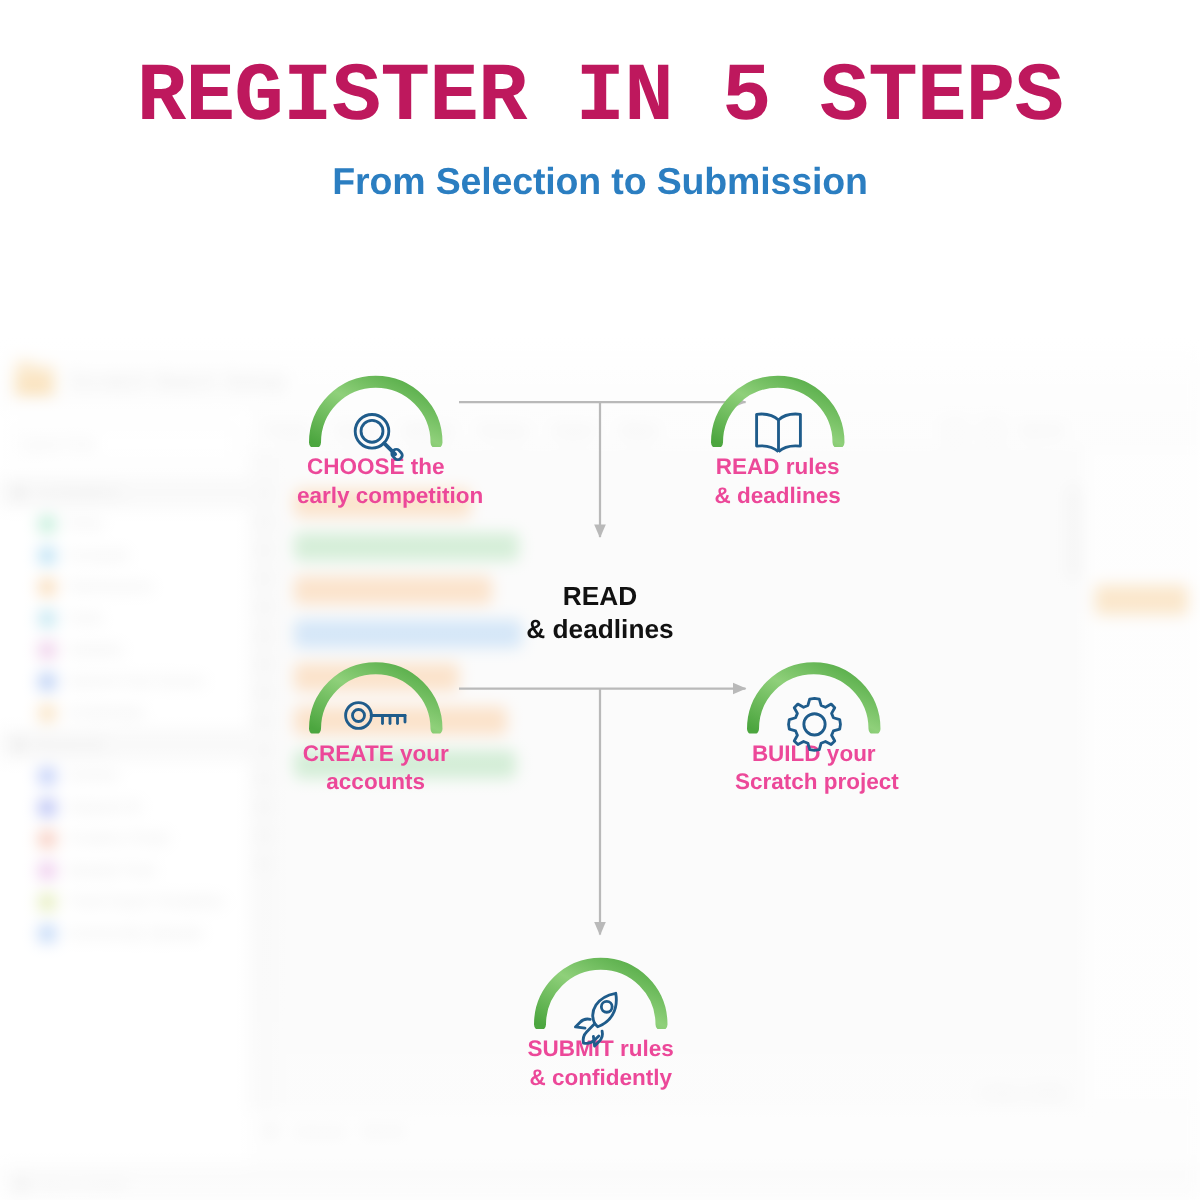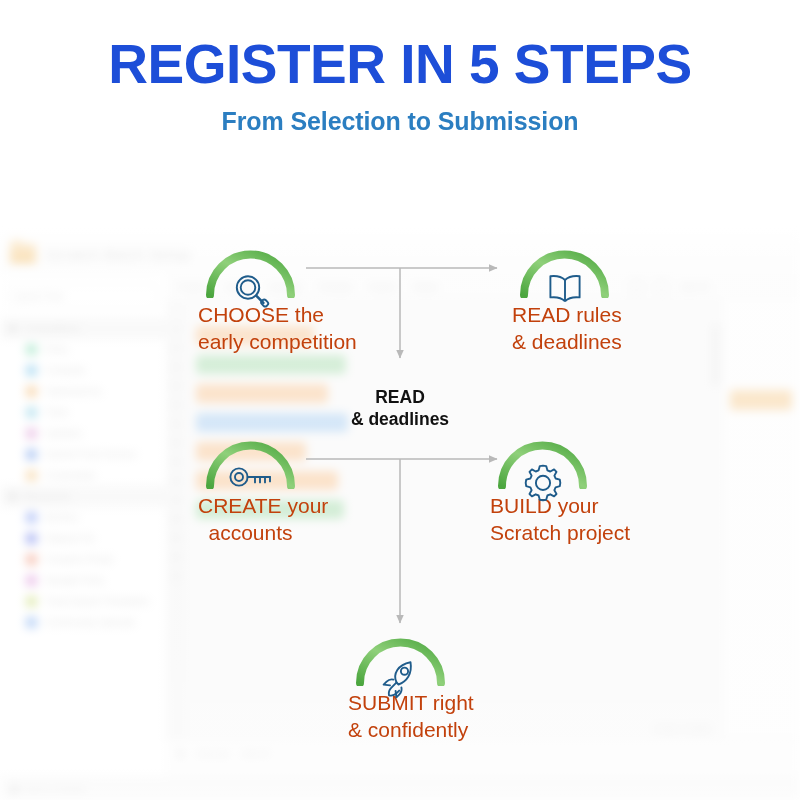--- a/index.html
+++ b/index.html
@@ -189,25 +189,25 @@
   }
 
   #title-block {
     position: absolute;
     left: 0; top: 36px; width: 800px;
     text-align: center;
   }
   #main-title {
     font-size: 55px;
     font-weight: bold;
-    color: #1d4ed8;
+    color: #be185d;
     letter-spacing: -0.5px;
     line-height: 1.04;
     margin: 0;
-    font-family: Liberation Sans, sans-serif;
+    font-family: Liberation Mono, monospace;
   }
   #subtitle {
     font-size: 25px;
     font-weight: bold;
     color: #2b7ec1;
     margin: 14px 0 0 0;
     letter-spacing: -0.1px;
     font-family: "Liberation Sans", sans-serif;
   }
 
@@ -229,23 +229,23 @@
     margin: 0 auto;
   }
   .gauge svg { display: block; }
   .gauge .glyph {
     position: absolute;
     left: 50%; top: 30px;
     transform: translateX(-50%);
   }
   .node-label {
     margin-top: 4px;
-    font-size: 21px;
-    font-weight: normal;
-    color: #c2410c;
+    font-size: 15px;
+    font-weight: bold;
+    color: #ec4899;
     line-height: 1.27;
     white-space: nowrap;
     font-family: "Liberation Sans", sans-serif;
   }
   .gauge-value {
     position: absolute;
     left: 0; top: 30px; width: 105px;
     text-align: center;
     font-size: 21px;
     font-weight: bold;
@@ -457,21 +457,21 @@
           <rect x="31.2" y="30.2" width="7" height="5.6" rx="2.4" transform="rotate(45 34.7 33)"></rect>
         </svg>
       </span>
     </div>
     <div class="node-label">
       <div>CHOOSE the</div>
       <div>early competition</div>
     </div>
   </div>
 
-  <div class="node" style="left:512px; top:240px; width:105px;">
+  <div class="node" style="left:466px; top:240px; width:105px;">
     <div class="gauge">
       <svg width="105" height="58" viewBox="0 0 105 58">
         <defs>
           <linearGradient id="ggrad2" x1="0" y1="1" x2="1" y2="0">
             <stop offset="0%" stop-color="#4ca63f"></stop>
             <stop offset="50%" stop-color="#8fd07a"></stop>
             <stop offset="100%" stop-color="#4ca63f"></stop>
           </linearGradient>
         </defs>
         <path d="M12,55 A40.5,40.5 0 0 1 93,55" stroke="url(#ggrad2)" stroke-width="8" fill="none" stroke-linecap="round"></path>
@@ -573,18 +573,18 @@
         <svg width="44" height="42" viewBox="0 0 44 42" fill="none" stroke="#1f5c8b" stroke-width="1.9" stroke-linecap="round" stroke-linejoin="round">
           <path d="M17.5,24.5 C13.5,16 19,6.5 31.5,4.2 C33.5,16.2 27.5,23.5 19.5,26.5 Z"></path>
           <circle cx="25.5" cy="13.2" r="3.6"></circle>
           <path d="M17.6,24.4 L12.2,29.8 C10.2,31.8 9.4,34.6 10,37.4 C12.8,38 15.6,37.2 17.6,35.2 L20.2,32.6"></path>
           <path d="M14.5,21.6 C12,21 9.4,21.8 7.6,23.6 L4.6,26.6 L11,27.4"></path>
           <path d="M22.4,29.4 C23,31.9 22.2,34.5 20.4,36.3 L17.4,39.3 L16.6,32.9"></path>
         </svg>
       </span>
     </div>
     <div class="node-label">
-      <div>SUBMIT right</div>
+      <div>SUBMIT rules</div>
       <div>&amp; confidently</div>
     </div>
   </div>
 
 </div>
 
 </body></html>

